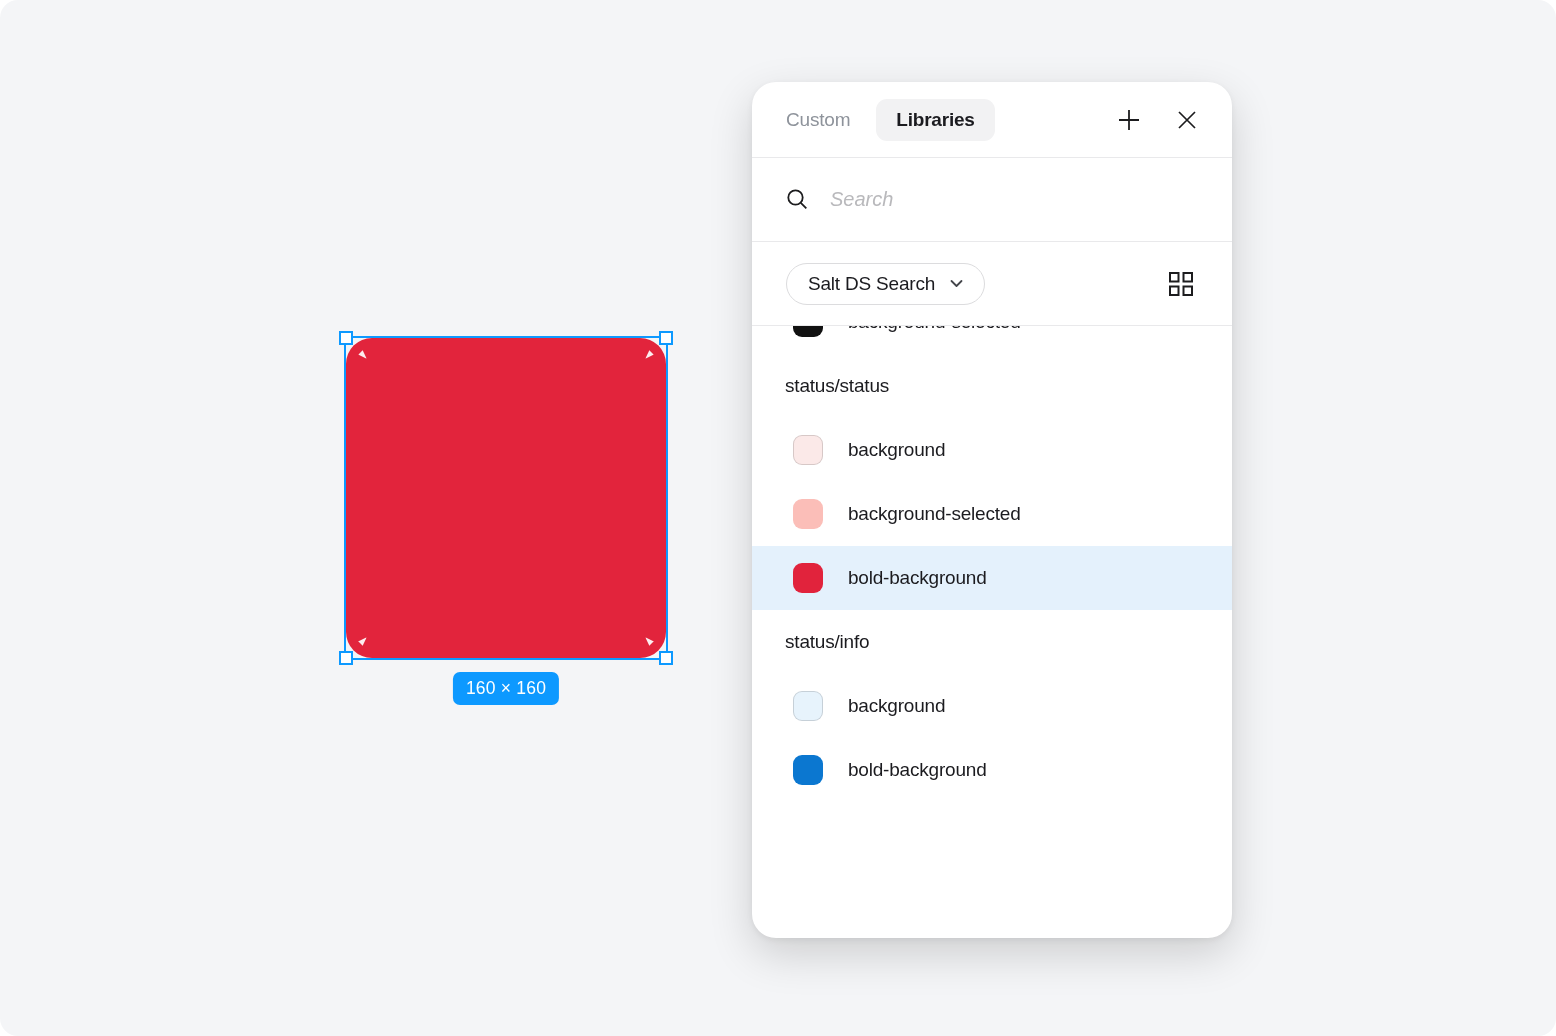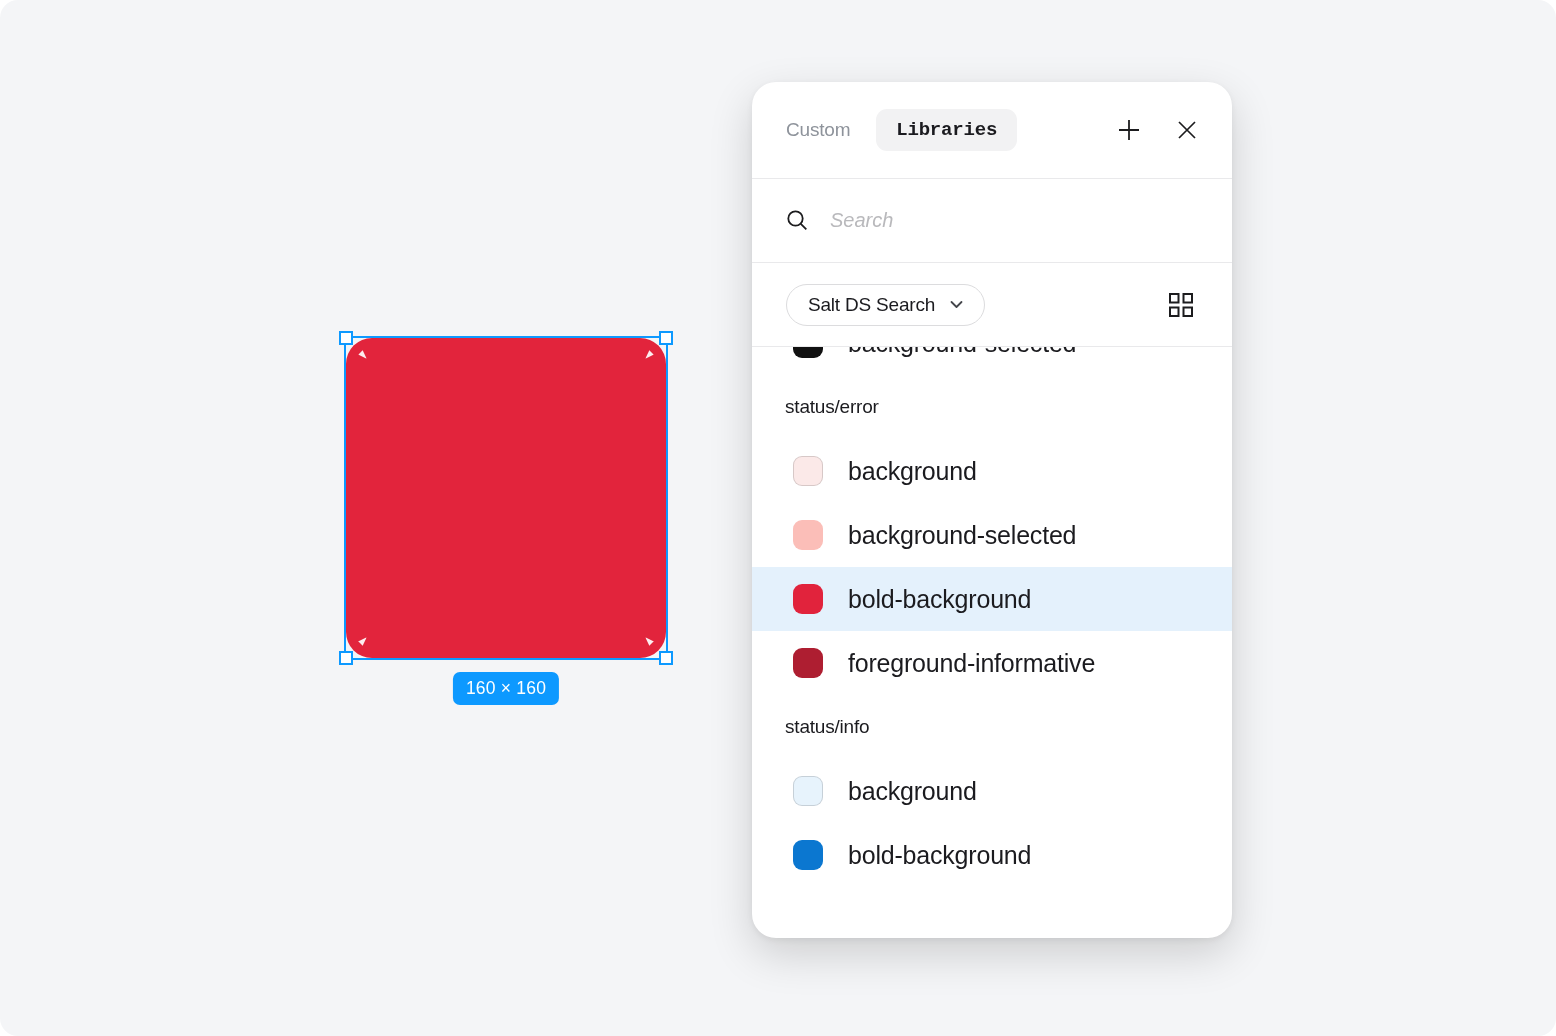--- a/index.html
+++ b/index.html
@@ -28,44 +28,44 @@
   .radius-arrow.bl{left:359px;top:636px;transform:rotate(-45deg);}
   .dim-label{position:absolute;left:506px;top:672px;transform:translateX(-50%);
     background:var(--accent);color:#fff;font-weight:400;font-size:17.5px;
     padding:6px 13px;border-radius:7px;letter-spacing:.2px;white-space:nowrap;}
 
   
   .panel{position:absolute;left:752px;top:82px;width:480px;height:856px;background:#fff;
     border-radius:24px;overflow:hidden;
     box-shadow:0 2px 6px rgba(0,0,0,.06),0 16px 44px rgba(0,0,0,.16);}
 
-  .panel-header{height:97px;display:flex;align-items:center;padding:0 28px 0 34px;border-bottom:1px solid var(--divider);}
+  .panel-header{height:76px;display:flex;align-items:center;padding:0 28px 0 34px;border-bottom:1px solid var(--divider);}
   .tab-custom{color:#8E939B;font-size:19px;cursor:default;}
   .tab-libraries{margin-left:26px;background:#F2F2F3;border-radius:11px;padding:10px 20px;
-    font-size:19px;font-weight:600;color:var(--ink);font-family:Liberation Mono, monospace;}
+    font-size:19px;font-weight:600;color:var(--ink);}
   .header-spacer{flex:1;}
   .icon-btn{display:flex;align-items:center;justify-content:center;width:34px;height:34px;background:none;border:none;padding:0;cursor:pointer;}
   .icon-btn.plus{margin-right:24px;}
 
   .search-row{height:84px;display:flex;align-items:center;gap:19px;padding:0 34px;border-bottom:1px solid var(--divider);}
   .search-input{flex:1;border:none;outline:none;font-size:20px;color:var(--ink);font-family:inherit;background:transparent;font-style:italic;}
   .search-input::placeholder{color:#B9B9BC;}
 
   .dropdown-row{height:84px;display:flex;align-items:center;padding:0 34px;border-bottom:1px solid var(--divider);}
   .dropdown-btn{display:flex;align-items:center;gap:15px;height:42px;padding:0 21px;
     border:1px solid #DCDCDE;border-radius:22px;background:#fff;font-size:19px;color:var(--ink);
     font-family:inherit;letter-spacing:-0.2px;cursor:pointer;}
 
   .list{height:612px;overflow:hidden;}
   .list-row{height:64px;display:flex;align-items:center;padding:0 34px 0 41px;cursor:default;}
   .list-row.selected{background:var(--row-highlight);}
   .list-row.clipped{margin-top:-36px;}
   .swatch{width:30px;height:30px;border-radius:9px;margin-right:25px;flex:none;}
   .swatch.bordered{border:1px solid rgba(0,0,0,.14);}
-  .row-label{font-size:25px;color:var(--ink);}
+  .row-label{font-size:19px;color:var(--ink);}
   .section-row{height:64px;display:flex;align-items:center;padding:0 33px;}
   .section-title{font-size:19px;color:var(--ink);}
   svg{display:block;}
 </style>
 </head>
 <body>
 
 <div class="screen" style="background: rgb(244, 245, 247);">
 
   <div class="shape" style="background: rgb(226, 36, 60);"></div>
@@ -135,37 +135,33 @@
         </span>
       </button>
     </div>
 
     <div class="list" id="swatch-list">
         <div class="list-row clipped">
           <span class="swatch" style="background: rgb(17, 17, 17);"></span>
           <span class="row-label">background-selected</span>
         </div>
         <div class="section-row">
-          <span class="section-title">status/error</span>
+          <span class="section-title">status/status</span>
         </div>
         <div class="list-row">
           <span class="swatch bordered" style="background: rgb(251, 233, 232);"></span>
           <span class="row-label">background</span>
         </div>
         <div class="list-row">
           <span class="swatch" style="background: rgb(251, 190, 184);"></span>
           <span class="row-label">background-selected</span>
         </div>
         <div class="list-row selected">
           <span class="swatch" style="background: rgb(225, 35, 60);"></span>
           <span class="row-label">bold-background</span>
-        </div>
-        <div class="list-row">
-          <span class="swatch" style="background: rgb(174, 30, 49);"></span>
-          <span class="row-label">foreground-informative</span>
         </div>
         <div class="section-row">
           <span class="section-title">status/info</span>
         </div>
         <div class="list-row">
           <span class="swatch bordered" style="background: rgb(231, 243, 252);"></span>
           <span class="row-label">background</span>
         </div>
         <div class="list-row">
           <span class="swatch" style="background: rgb(11, 119, 208);"></span>

